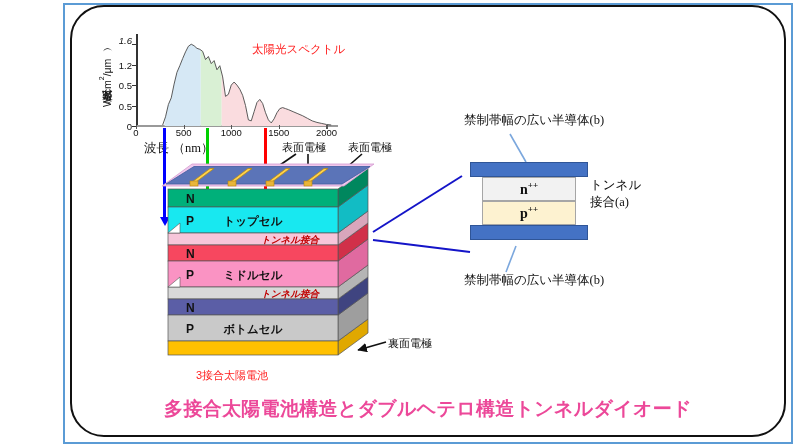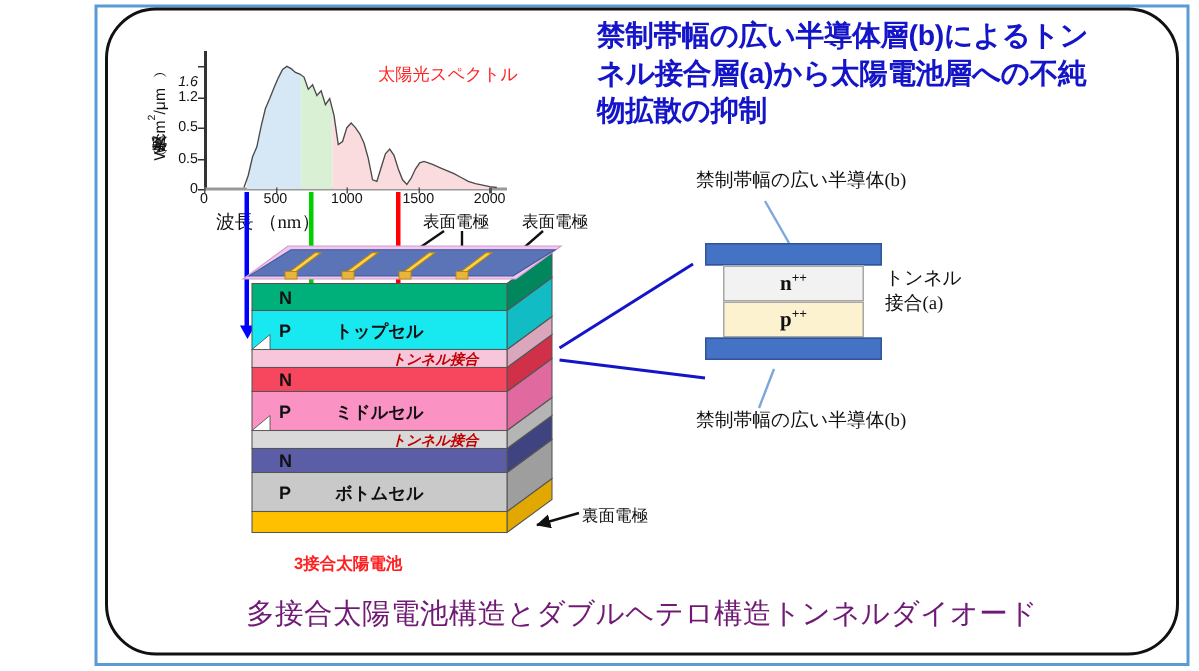--- a/index.html
+++ b/index.html
@@ -50,52 +50,51 @@
                font-weight:normal;white-space:nowrap;}
 
   
   .varrow{position:absolute;width:3px;}
   .varrow .shaft{position:absolute;left:0;top:0;width:3px;height:100%;}
   .varrow .head{position:absolute;left:-3.5px;bottom:-8px;width:0;height:0;
                 border-left:5px solid transparent;border-right:5px solid transparent;}
 
   
   .lbl{position:absolute;font-size:11px;color:#111;white-space:nowrap;}
-  .lbl-red{color:#ff2020;font-weight:bold;font-size:11px;}
+  .lbl-red{color:#ff2020;font-weight:normal;font-size:11px;}
 
   
   .tj{position:absolute;font-family:Liberation Serif, serif;}
   .tj-bar{position:absolute;background:#4472c4;border:1px solid #2f5597;box-sizing:border-box;}
   .tj-n{position:absolute;background:#f2f2f2;border:1px solid #a6a6a6;box-sizing:border-box;
         display:flex;align-items:center;justify-content:center;
         font-size:14px;font-weight:bold;color:#111;}
   .tj-p{position:absolute;background:#fdf2d0;border:1px solid #a6a6a6;box-sizing:border-box;
         display:flex;align-items:center;justify-content:center;
         font-size:14px;font-weight:bold;color:#111;}
   .tj-n sup,.tj-p sup{font-size:9px;font-weight:bold;}
   .tj-label{position:absolute;font-size:12.5px;color:#111;white-space:nowrap;line-height:17px;}
 
   
   .caption{
     position:absolute;left:70px;top:396px;width:716px;text-align:center;
-    font-size:19px;font-weight:normal;color:#701a75;letter-spacing:0.3px;
+    font-size:19px;font-weight:bold;color:#ec4899;letter-spacing:0.3px;
   }
 
   svg{position:absolute;left:0;top:0;overflow:visible;}
   .stack-svg{position:absolute;left:140px;top:160px;}
 </style>
 </head>
 <body>
 
 <div id="root">
 
   <div class="blue-frame"></div>
   <div class="black-frame"></div>
 
-  <div class="headline">禁制帯幅の広い半導体層(b)によるトンネル接合層(a)から太陽電池層への不純物拡散の抑制</div>
 
   <div class="chart">
     <div class="ylabel">
       <span>光強度 （W/cm<sup style="font-size:7px">2</sup>/μm）</span>
     </div>
     <div class="chart-title">太陽光スペクトル</div>
     <div class="axis-y"></div>
     <div class="axis-x"></div>
 
     <div class="plot">
@@ -129,21 +128,21 @@
 
     <div id="yticks">
         <div class="ytick" style="left: 32px; top: 100px; right: auto; transform: translate(-100%, -50%);">0</div>
         <div class="ytickmark" style="top: 100px;"></div>
         <div class="ytick" style="left: 32px; top: 79.5556px; right: auto; transform: translate(-100%, -50%);">0.5</div>
         <div class="ytickmark" style="top: 79.5556px;"></div>
         <div class="ytick" style="left: 32px; top: 59.1111px; right: auto; transform: translate(-100%, -50%);">0.5</div>
         <div class="ytickmark" style="top: 59.1111px;"></div>
         <div class="ytick" style="left: 32px; top: 38.6667px; right: auto; transform: translate(-100%, -50%);">1.2</div>
         <div class="ytickmark" style="top: 38.6667px;"></div>
-        <div class="ytick" style="left: 32px; top: 29px; right: auto; transform: translate(-100%, -50%); font-style: italic;">1.6</div>
+        <div class="ytick" style="left: 32px; top: 14px; right: auto; transform: translate(-100%, -50%); font-style: italic;">1.6</div>
         <div class="ytickmark" style="top: 18.2222px;"></div>
       </div>
     <div id="xticks">
         <div class="xtick" style="left: 36px;">0</div>
         <div class="xtickmark" style="left: 36px;"></div>
         <div class="xtick" style="left: 83.619px;">500</div>
         <div class="xtickmark" style="left: 83.619px;"></div>
         <div class="xtick" style="left: 131.238px;">1000</div>
         <div class="xtickmark" style="left: 131.238px;"></div>
         <div class="xtick" style="left: 178.857px;">1500</div>

